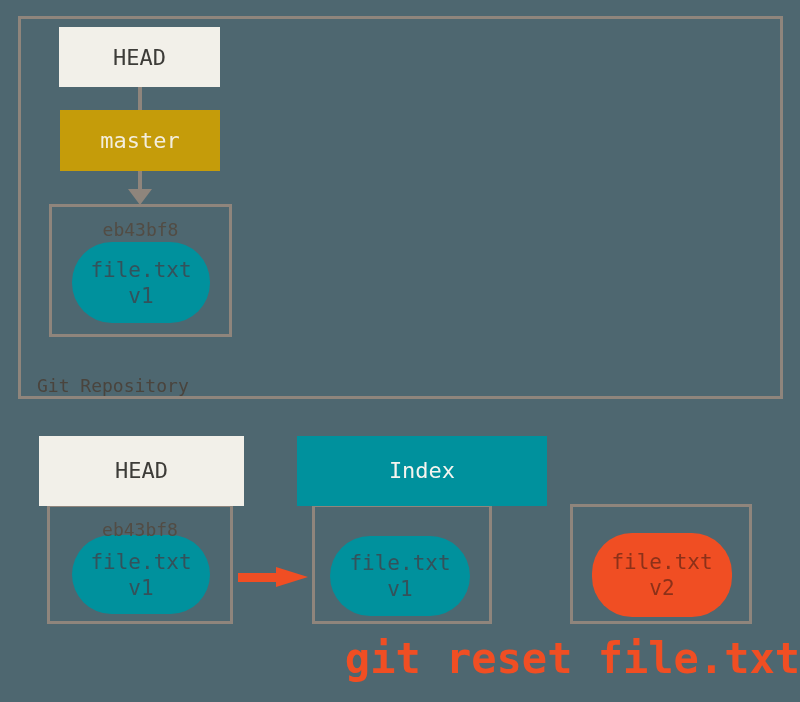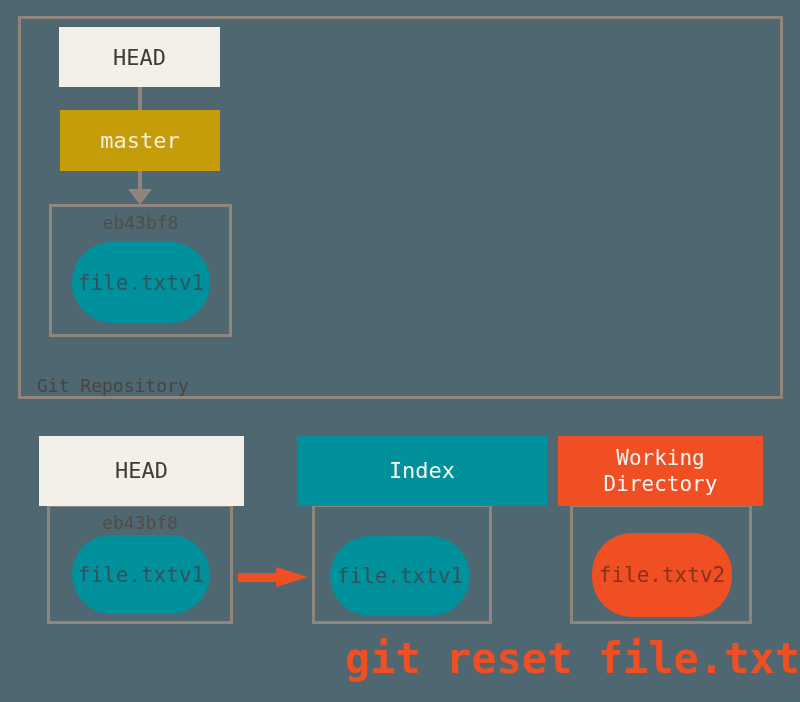--- a/index.html
+++ b/index.html
@@ -44,26 +44,26 @@
     border-left: 12px solid transparent; border-right: 12px solid transparent;
     border-top: 16px solid var(--outline, #8f857c);
   }
 
   .commit-box {
     border: 3px solid var(--outline, #8f857c);
     text-align: center;
   }
   .commit-box-top { left: 49px; top: 204px; width: 183px; height: 133px; }
   .hash {
-    padding-top: 5px; font-size: 18px; color: var(--hash-text, #524c44);
+    padding-top: 12px; font-size: 18px; color: var(--hash-text, #524c44);
     text-align: center;
   }
 
   .blob {
-    display: flex; flex-direction: row; align-items: center; justify-content: center;
+    display: flex; flex-direction: column; align-items: center; justify-content: center;
     border-radius: 40px; font-size: 21px; line-height: 26px;
   }
   .blob-teal { background: var(--teal, #00919d); color: var(--teal-blob-text, #33525b); }
   .blob-red  { background: var(--red, #f04e23);  color: var(--red-blob-text, #8c3119); }
   .blob-top      { left: 72px;  top: 242px; width: 138px; height: 81px; }
   .blob-head-bot { left: 72px;  top: 535px; width: 138px; height: 79px; }
   .blob-index    { left: 330px; top: 536px; width: 140px; height: 80px; }
   .blob-wd       { left: 592px; top: 533px; width: 140px; height: 84px; }
 
   
@@ -145,23 +145,20 @@
 
   <div class="abs col-header index-header">
     <span>Index</span>
   </div>
   <div class="abs subbox index-subbox"></div>
   <div class="abs blob blob-teal blob-index">
     <span>file.txt</span>
     <span>v1</span>
   </div>
 
-  <div class="abs col-header wd-header">
-    <span>Working Directory</span>
-  </div>
   <div class="abs subbox wd-subbox"></div>
   <div class="abs blob blob-red blob-wd">
     <span>file.txt</span>
     <span>v2</span>
   </div>
 
   <div class="abs caption">git reset file.txt</div>
 
 </div>
 

